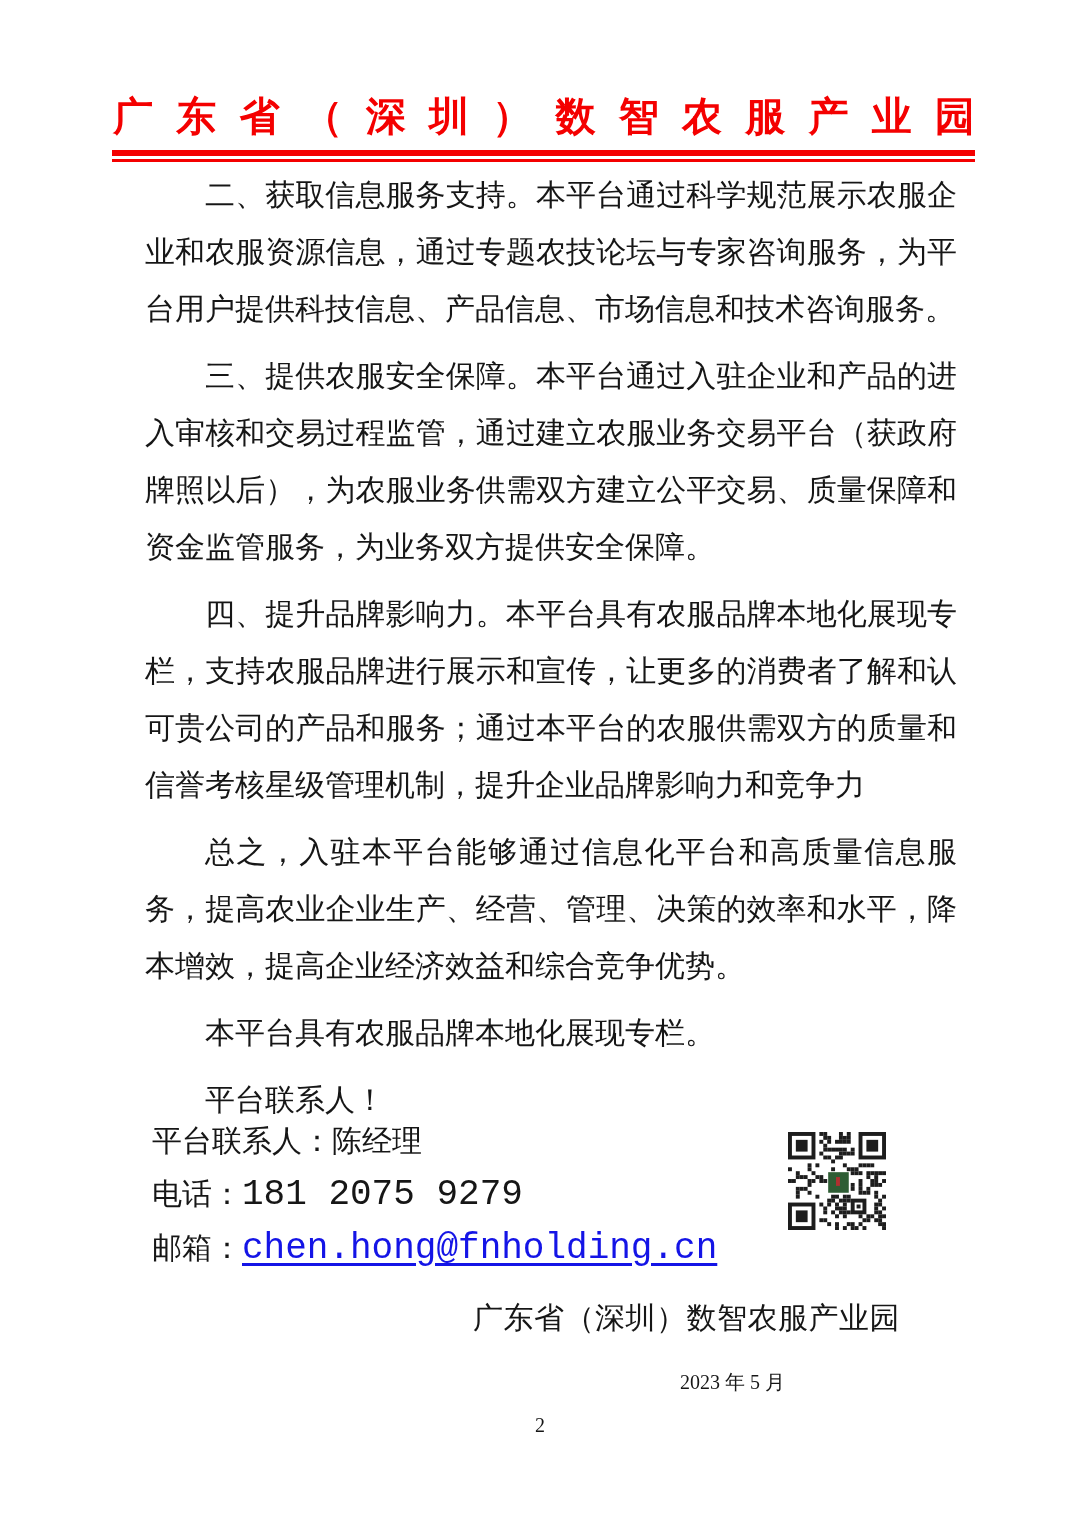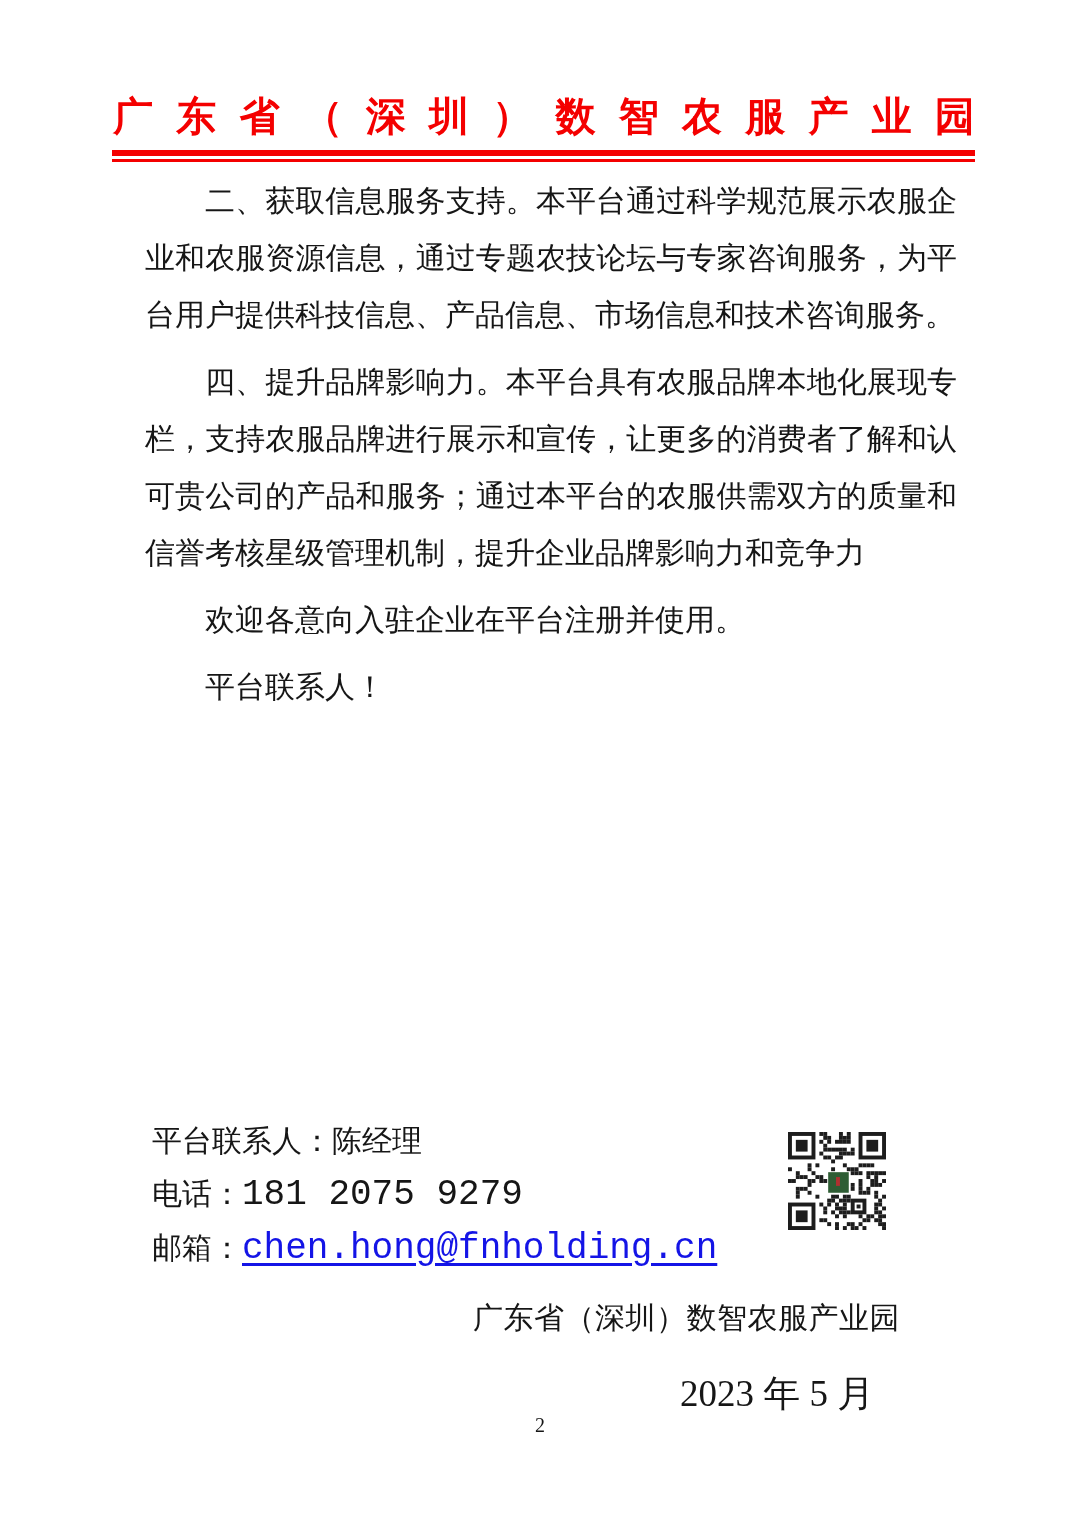--- a/index.html
+++ b/index.html
@@ -19,21 +19,21 @@
     font-family:"Liberation Sans","DejaVu Sans",sans-serif;
     line-height:48px;white-space:nowrap;
   }
   .lh-rule{
     position:absolute;left:112px;top:150px;width:863px;height:3px;
     border-top:6px solid var(--red,#f40000);
     border-bottom:3px solid var(--red,#f40000);
   }
   
   .body-text{
-    position:absolute;left:145px;top:172px;width:812px;
+    position:absolute;left:145px;top:166px;width:812px;
     font-size:30px;line-height:57px;text-align:justify;
   }
   .body-text p{margin:0 0 10px 0;text-indent:2em;}
   
   .contact{
     position:absolute;left:152px;top:1114px;width:640px;
     font-size:30px;line-height:53px;
   }
   .contact .mono,.contact a.email{
     font-family:"Liberation Mono","DejaVu Sans Mono",monospace;
@@ -47,21 +47,21 @@
   }
   
   .qr{position:absolute;left:788px;top:1132px;}
   
   .signature{
     position:absolute;top:1298px;right:180px;
     font-size:30px;letter-spacing:0.5px;white-space:nowrap;
   }
   .sig-date{
     position:absolute;top:1369px;left:680px;
-    font-size:37px;white-space:nowrap;
+    font-size:20px;white-space:nowrap;
   }
   .pagenum{
     position:absolute;top:1414px;left:0;width:1080px;
     text-align:center;font-size:20px;
   }
 </style>
 </head>
 <body>
 
 <div class="page">
@@ -79,22 +79,24 @@
       <span>农</span>
       <span>服</span>
       <span>产</span>
       <span>业</span>
       <span>园</span>
     </div>
   <div class="lh-rule"></div>
 
   <main class="body-text" id="paragraphs">
       <p>二、获取信息服务支持。本平台通过科学规范展示农服企业和农服资源信息，通过专题农技论坛与专家咨询服务，为平台用户提供科技信息、产品信息、市场信息和技术咨询服务。</p>
+      <p>三、提供农服安全保障。本平台通过入驻企业和产品的进入审核和交易过程监管，通过建立农服业务交易平台（获政府牌照以后），为农服业务供需双方建立公平交易、质量保障和资金监管服务，为业务双方提供安全保障。</p>
       <p>四、提升品牌影响力。本平台具有农服品牌本地化展现专栏，支持农服品牌进行展示和宣传，让更多的消费者了解和认可贵公司的产品和服务；通过本平台的农服供需双方的质量和信誉考核星级管理机制，提升企业品牌影响力和竞争力</p>
-      <p>欢迎各意向入驻企业在平台注册并使用。</p>
+      <p>总之，入驻本平台能够通过信息化平台和高质量信息服务，提高农业企业生产、经营、管理、决策的效率和水平，降本增效，提高企业经济效益和综合竞争优势。</p>
+      <p>本平台具有农服品牌本地化展现专栏。</p>
       <p>平台联系人！</p>
     </main>
 
   <section class="contact">
     <div class="contact-line">
       <span>平台联系人：</span><span>陈经理</span>
     </div>
     <div class="contact-line">
       <span>电话：</span><span class="mono">181 2075 9279</span>
     </div>

